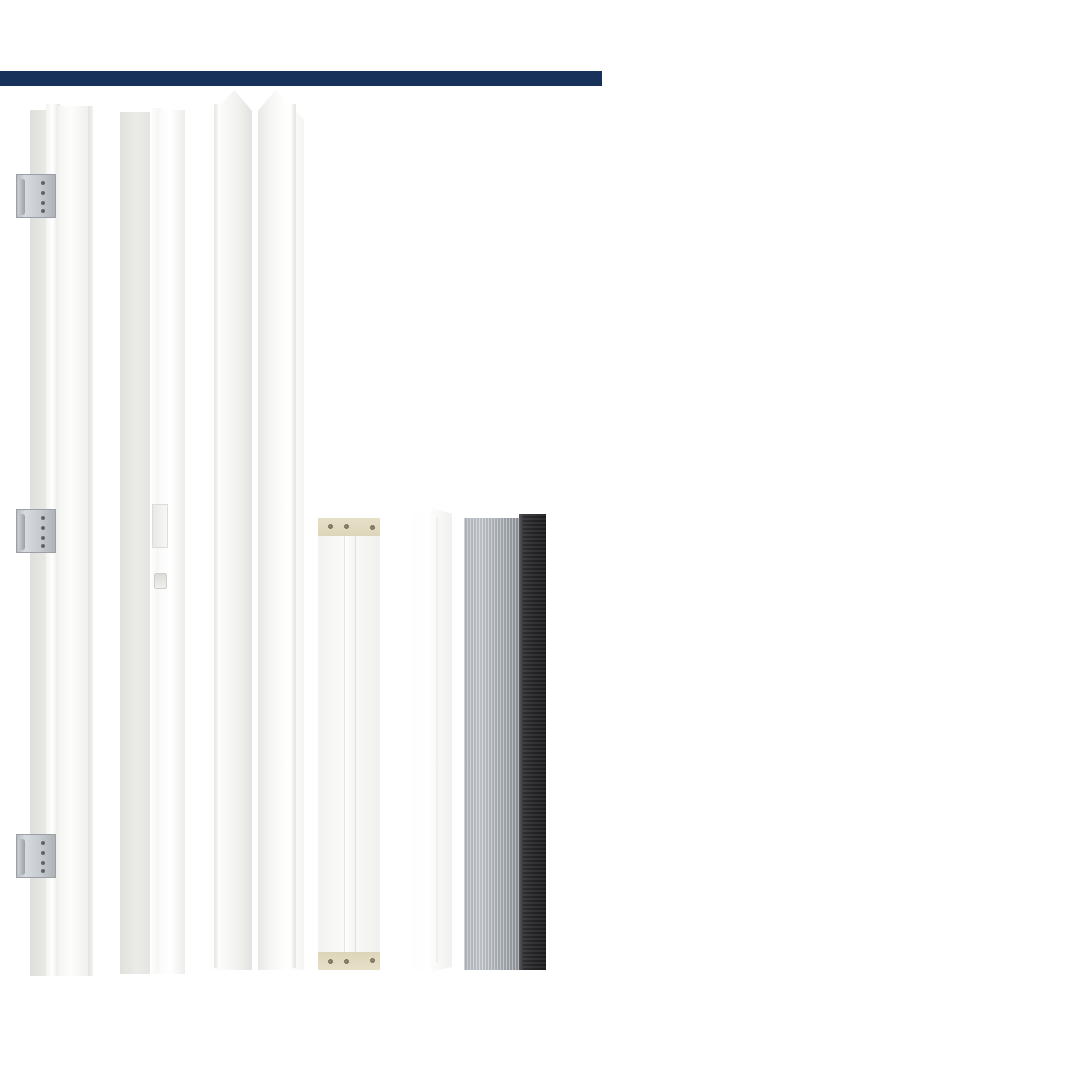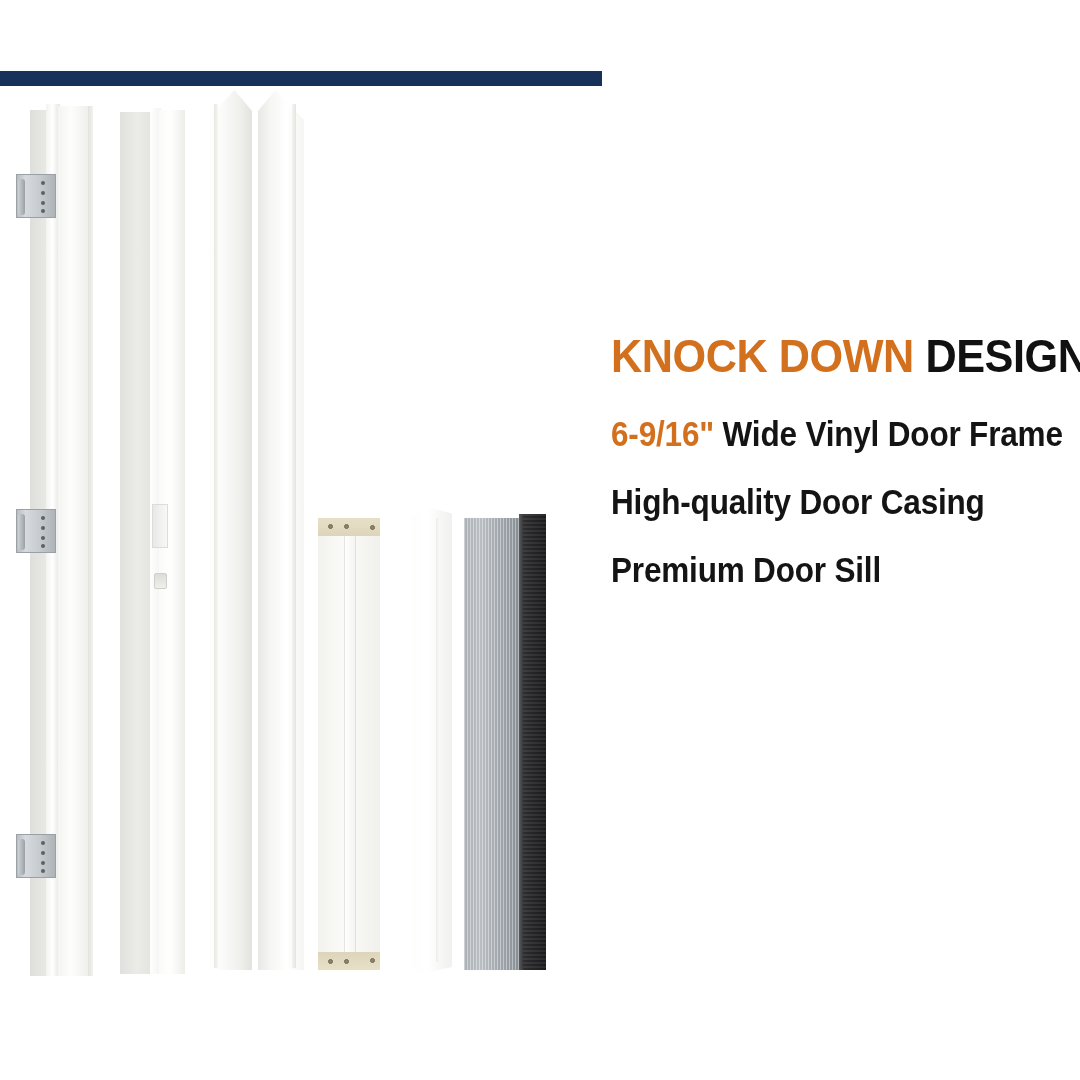--- a/index.html
+++ b/index.html
@@ -305,34 +305,14 @@
     <div class="part casing-c-groove"></div>
 
     <div>
       <div class="part sill-alu"></div>
       <div class="part sill-dark"></div>
       <div class="part sill-dark-hi"></div>
     </div>
 
   </div>
 
-  <div class="copy-block">
-
-    <div class="headline">
-      <span class="hl-orange">KNOCK DOWN</span><span class="hl-dark"> </span><span class="hl-dark">DESIGN</span>
-    </div>
-
-    <div class="feature">
-      <span class="accent">6-9/16"</span>
-      <span>Wide Vinyl Door Frame</span>
-    </div>
-
-    <div class="feature">
-      <span>High-quality Door Casing</span>
-    </div>
-
-    <div class="feature">
-      <span>Premium Door Sill</span>
-    </div>
-
-  </div>
 
 </div>
 
 </body></html>

